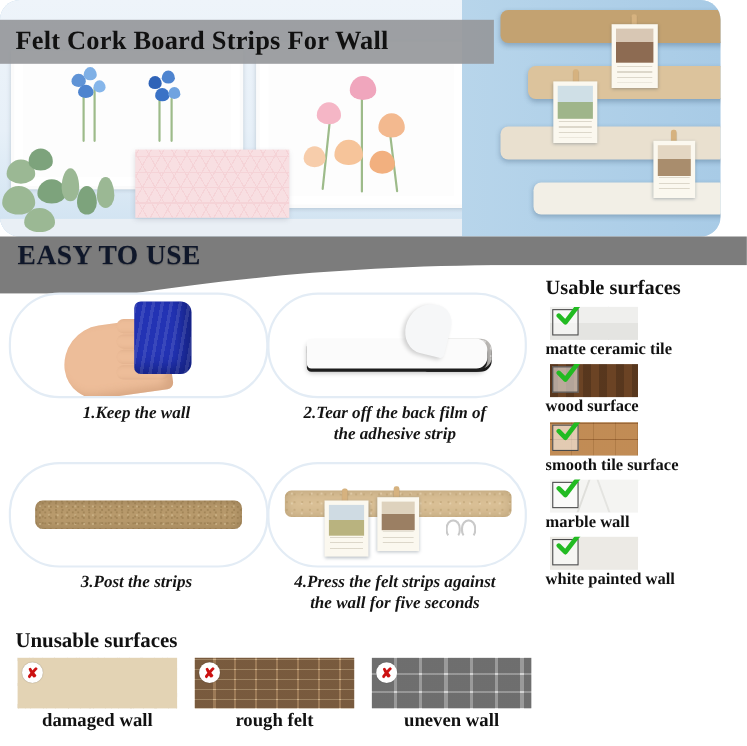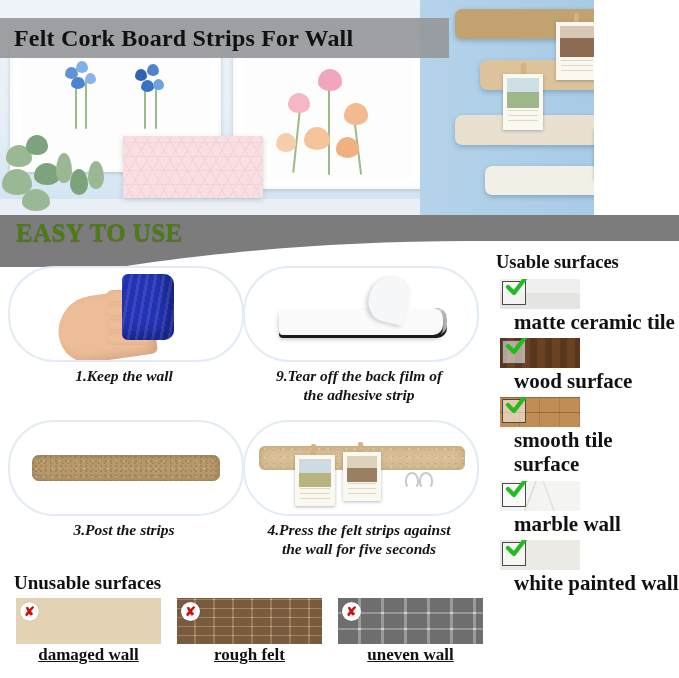--- a/index.html
+++ b/index.html
@@ -3,21 +3,21 @@
 <meta charset="utf-8">
 <style>
   html,body{margin:0;padding:0;}
   body{
     width:679px;height:678px;overflow:hidden;background:#ffffff;
     font-family:"Liberation Serif", serif;
   }
   .page{position:relative;width:679px;height:678px;}
 
   
-  .hero{position:absolute;left:0;top:0;width:594px;height:215px;overflow:hidden;background:#bcd6ea;}
+  .hero{position:absolute;left:0;top:0;width:655px;height:215px;overflow:hidden;background:#bcd6ea;border-radius:18px;}
   .hero-wall{position:absolute;inset:0;background:linear-gradient(90deg,#cfe0ee 0%,#d8e6f1 30%,#bcd8ec 54%,#a8cbe6 100%);}
   .hero-left{position:absolute;left:0;top:0;width:420px;height:215px;overflow:hidden;
     background:linear-gradient(180deg,#eef4fa 0%,#e7f0f8 55%,#cfe2f1 100%);}
   .baseboard{position:absolute;left:0;bottom:0;width:420px;height:16px;background:#e9eff5;}
   .frame{position:absolute;background:#ffffff;border:3px solid #fbfbfb;box-shadow:0 1px 4px rgba(80,100,120,.28);}
   .frame .mat{position:absolute;inset:8px;background:#fdfdfd;}
   .f1{left:10px;top:46px;width:205px;height:120px;}
   .f2{left:233px;top:38px;width:185px;height:145px;}
   .flowerA,.flowerB{position:absolute;}
   .petal{position:absolute;border-radius:50% 50% 50% 50%/60% 60% 40% 40%;}
@@ -47,21 +47,21 @@
     box-shadow:0 1px 1px rgba(0,0,0,.25);}
 
   
   .title-banner{position:absolute;left:0;top:18px;width:449px;height:40px;background:rgba(150,152,155,.92);}
   .title-banner .t{position:absolute;left:14px;top:50%;transform:translateY(-50%);
     font-size:24px;font-weight:700;color:#111;letter-spacing:.2px;white-space:nowrap;}
 
   .easy-band{position:absolute;left:0;top:215px;width:679px;height:26px;background:#7c7c7c;}
   .easy-swoop{position:absolute;left:0;top:241px;width:470px;height:26px;overflow:hidden;}
   .easy-swoop svg{display:block;}
-  .easy-text{position:absolute;left:16px;top:219px;font-size:25px;font-weight:700;color:#4d7c0f;
+  .easy-text{position:absolute;left:16px;top:219px;font-size:25px;font-weight:700;color:#0f172a;
     letter-spacing:.4px;text-shadow:0 1px 1px rgba(0,0,0,.25);}
 
   
   .steps{position:absolute;left:0;top:266px;width:487px;height:306px;font-style:italic;}
   .step{position:absolute;width:232px;}
   .s1{left:8px;top:0;}
   .s2{left:243px;top:0;}
   .s3{left:8px;top:154px;}
   .s4{left:243px;top:154px;}
   .card{position:relative;width:232px;height:92px;border:2px solid #e3ecf5;border-radius:46px;
@@ -110,21 +110,21 @@
   .s4p1{position:absolute;left:50px;top:33px;width:40px;height:51px;}
   .s4p2{position:absolute;left:98px;top:30px;width:38px;height:49px;}
   .pin{position:absolute;width:10px;height:13px;border:2px solid #c9c9c9;border-radius:50% 50% 40% 40%;
     border-bottom-color:transparent;}
 
   
   .usable{position:absolute;left:492px;top:252px;width:187px;}
   .usable-h{font-size:18.5px;font-weight:700;color:#111;margin:0 0 6px 4px;}
   .urow{margin-bottom:3px;}
   .uthumb{position:relative;width:80px;height:30px;margin-left:8px;overflow:hidden;background:#dfe7ee;}
-  .ulabel{font-size:21px;font-weight:700;color:#111;margin:1px 0 4px 22px;line-height:1.15;}
+  .ulabel{font-size:15px;font-weight:700;color:#111;margin:1px 0 4px 4px;line-height:1.15;}
   .chk{position:absolute;left:2px;top:2px;width:22px;height:22px;border:1.6px solid #4a4a4a;background:rgba(255,255,255,.55);}
   .chkmark{position:absolute;left:4px;top:-6px;width:26px;height:26px;}
 
   
   .tx-ceramic{background:
     linear-gradient(180deg,#efefed 0 48%,#e4e4e1 48% 100%),
     repeating-linear-gradient(90deg,transparent 0 26px,#cfcfcb 26px 27px);}
   .tx-glass{background:
     linear-gradient(90deg,#5f7e94 0 14%,#1d2b33 14% 22%,#b9ccd6 22% 36%,#2a3a44 36% 44%,#7894a6 44% 62%,#16222a 62% 70%,#9fb6c3 70% 100%);}
   .tx-wood{background:
@@ -140,21 +140,21 @@
     repeating-linear-gradient(0deg,#e4c79f 0 14px,#b99468 14px 15px);
     background-blend-mode:multiply;}
   .tx-white{background:#eceae5;}
 
   
   .unusable{position:absolute;left:8px;top:572px;width:480px;}
   .unusable-h{font-size:19px;font-weight:700;color:#111;margin:0 0 4px 6px;}
   .urow2{display:flex;gap:16px;margin-left:8px;}
   .ucell{width:145px;}
   .uthumb2{position:relative;width:145px;height:46px;overflow:hidden;}
-  .ulabel2{font-size:17px;font-weight:700;color:#111;text-align:center;margin-top:1px;text-decoration:underline;}
+  .ulabel2{font-size:17px;font-weight:700;color:#111;text-align:center;margin-top:1px;}
   .xbadge{position:absolute;left:4px;top:4px;width:19px;height:19px;border-radius:50%;background:#fff;
     box-shadow:0 0 1px rgba(0,0,0,.4);}
   .xmark{position:absolute;inset:0;display:flex;align-items:center;justify-content:center;
     color:#cc1111;font-size:13px;font-weight:700;font-family:"Liberation Sans",sans-serif;}
 
   .tx-damaged{background:
     linear-gradient(180deg,#e3d3b4 0 100%),
     repeating-linear-gradient(75deg,rgba(150,125,85,.30) 0 1px,transparent 1px 11px),
     repeating-linear-gradient(-60deg,rgba(130,105,70,.22) 0 1px,transparent 1px 17px);}
   .tx-rough{background:
@@ -278,21 +278,21 @@
       </div>
     </div>
 
     <div class="step s2">
       <div class="card">
         <div class="s2felt"></div>
         <div class="s2strip"></div>
         <div class="s2peel"></div>
       </div>
       <div class="cap">
-        <span>9.Tear off the back film of</span>
+        <span>2.Tear off the back film of</span>
         <span class="l2">the adhesive strip</span>
       </div>
     </div>
 
     <div class="step s3">
       <div class="card">
         <div class="s3strip"></div>
       </div>
       <div class="cap">
         <span>3.Post the strips</span>

